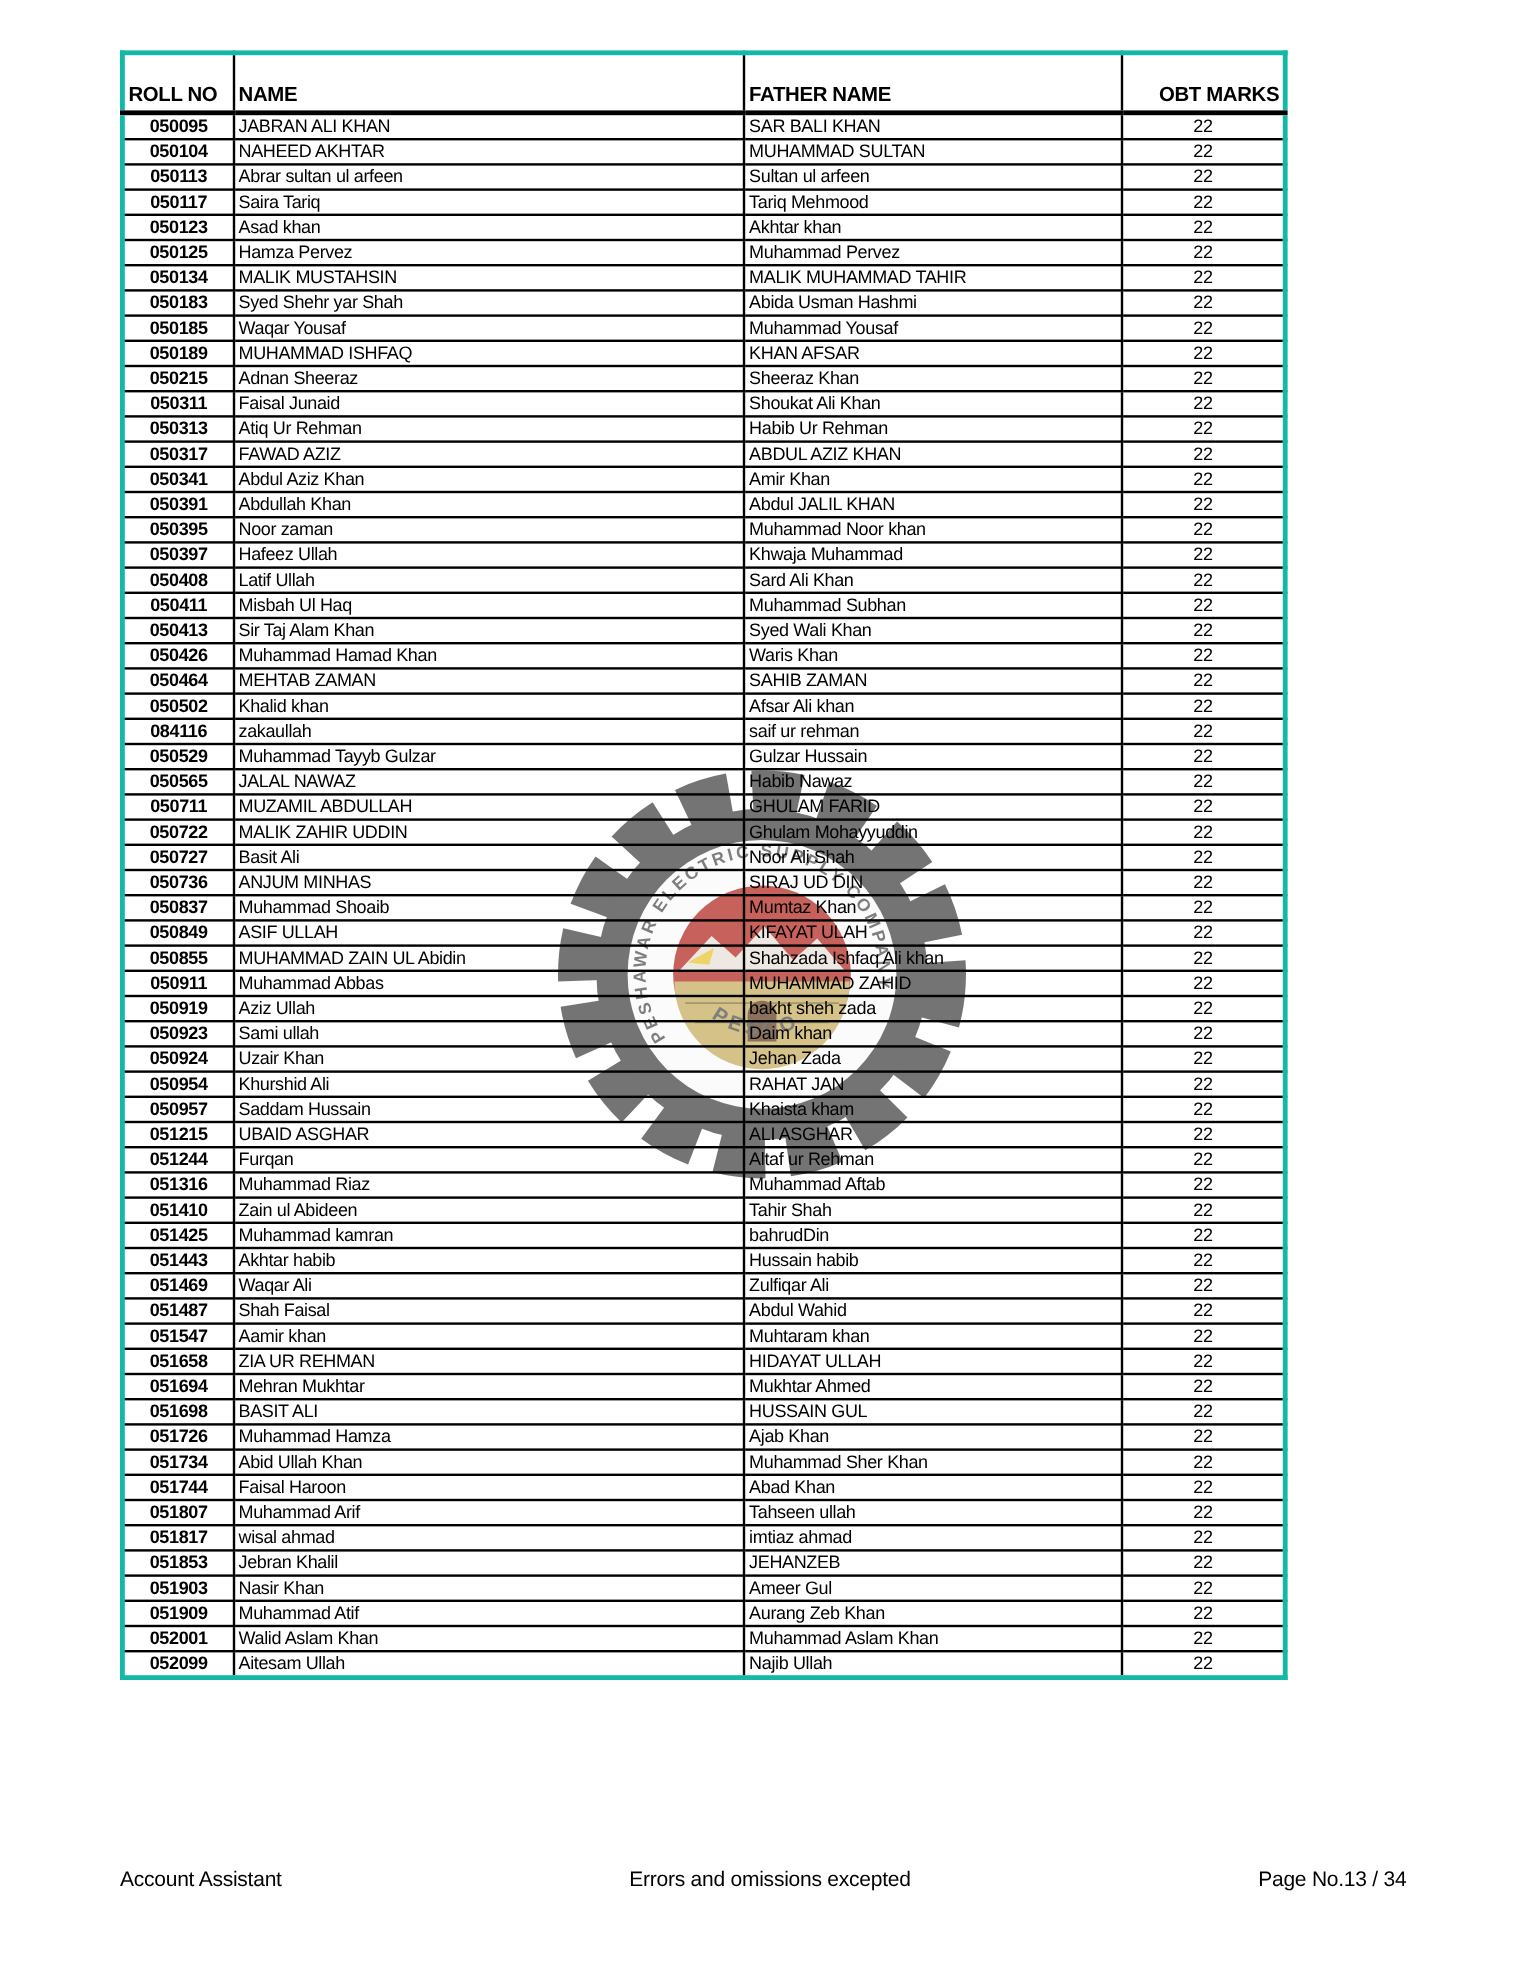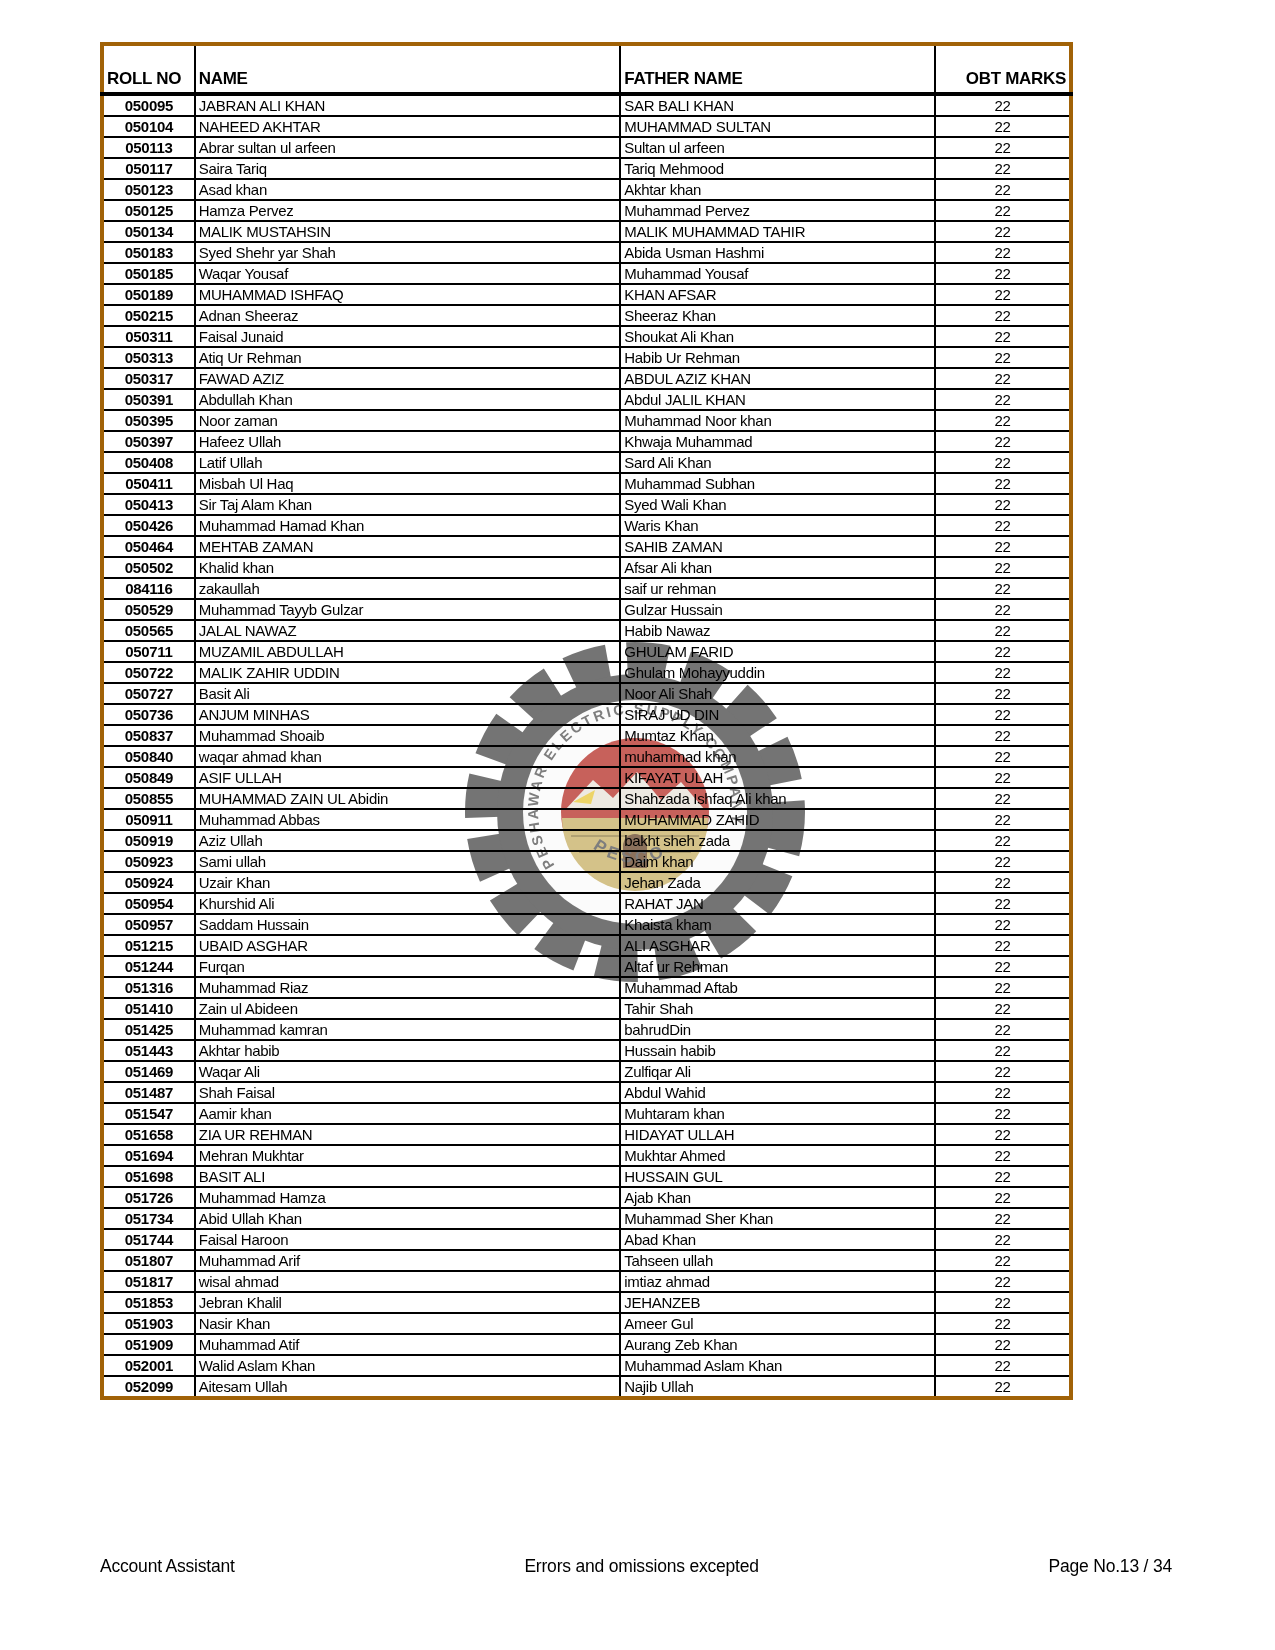--- a/index.html
+++ b/index.html
@@ -29,21 +29,21 @@
   
   .sheet-table {
     position: absolute;
     left: 100px;
     top: 42px;
     width: 973px;
     z-index: 1;
     border-collapse: collapse;
     table-layout: fixed;
     background: transparent;
-    border: 4px solid #a16207;
+    border: 4px solid #14b8a6;
   }
   .sheet-table th, .sheet-table td {
     border: 2px solid #000;
     background: transparent;
     overflow: hidden;
     white-space: nowrap;
   }
   .sheet-table thead tr { height: 50px; }
   .sheet-table th {
     vertical-align: bottom;
@@ -211,20 +211,26 @@
         <td class="c-father">Habib Ur Rehman</td>
         <td class="c-marks">22</td>
       </tr>
       <tr>
         <td class="c-roll">050317</td>
         <td class="c-name">FAWAD AZIZ</td>
         <td class="c-father">ABDUL AZIZ KHAN</td>
         <td class="c-marks">22</td>
       </tr>
       <tr>
+        <td class="c-roll">050341</td>
+        <td class="c-name">Abdul Aziz Khan</td>
+        <td class="c-father">Amir Khan</td>
+        <td class="c-marks">22</td>
+      </tr>
+      <tr>
         <td class="c-roll">050391</td>
         <td class="c-name">Abdullah Khan</td>
         <td class="c-father">Abdul JALIL KHAN</td>
         <td class="c-marks">22</td>
       </tr>
       <tr>
         <td class="c-roll">050395</td>
         <td class="c-name">Noor zaman</td>
         <td class="c-father">Muhammad Noor khan</td>
         <td class="c-marks">22</td>
@@ -310,26 +316,20 @@
       <tr>
         <td class="c-roll">050736</td>
         <td class="c-name">ANJUM MINHAS</td>
         <td class="c-father">SIRAJ UD DIN</td>
         <td class="c-marks">22</td>
       </tr>
       <tr>
         <td class="c-roll">050837</td>
         <td class="c-name">Muhammad Shoaib</td>
         <td class="c-father">Mumtaz Khan</td>
-        <td class="c-marks">22</td>
-      </tr>
-      <tr>
-        <td class="c-roll">050840</td>
-        <td class="c-name">waqar ahmad khan</td>
-        <td class="c-father">muhammad khan</td>
         <td class="c-marks">22</td>
       </tr>
       <tr>
         <td class="c-roll">050849</td>
         <td class="c-name">ASIF ULLAH</td>
         <td class="c-father">KIFAYAT ULAH</td>
         <td class="c-marks">22</td>
       </tr>
       <tr>
         <td class="c-roll">050855</td>

